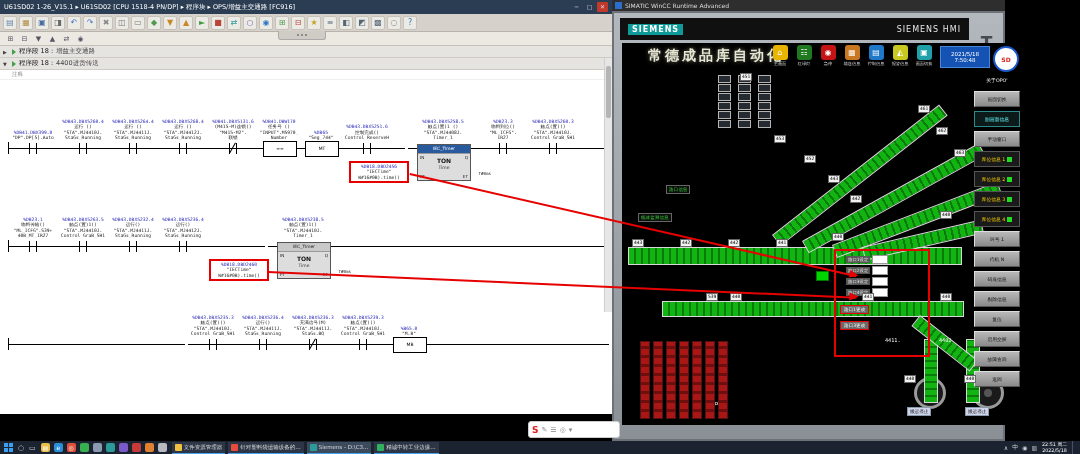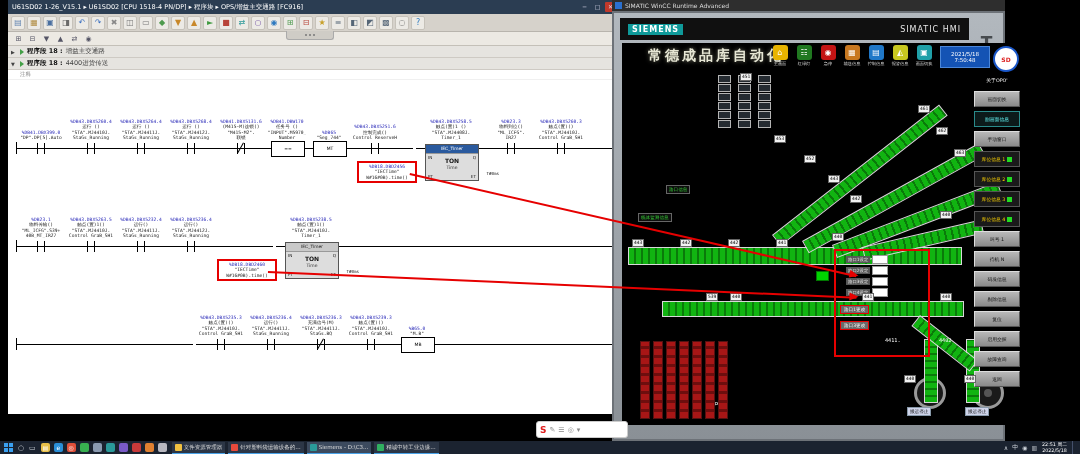--- a/index.html
+++ b/index.html
@@ -1,35 +1,35 @@
 <!DOCTYPE html>
 <html><head>
 <meta charset="utf-8">
 <style>
   html,body{margin:0;padding:0;background:#000;}
   #canvas{position:relative;width:1080px;height:454px;overflow:hidden;background:#000;
           font-family:"DejaVu Sans",sans-serif;}
 
   
-  #tia{position:absolute;left:8px;top:0;width:612px;height:312px;background:#fff;border-right:1px solid #444;border-radius:20px;}
+  #tia{position:absolute;left:0;top:0;width:612px;height:312px;background:#fff;border-right:1px solid #444;border-radius:20px;}
   .tia-titlebar{height:14px;background:#2b3d52;color:#fff;font-size:6.5px;display:flex;align-items:center;gap:4px;padding:0 4px;}
   .tia-title{flex:1;white-space:nowrap;overflow:hidden;}
   .winctl{display:flex;gap:2px;}
   .winctl span{width:11px;height:10px;line-height:10px;text-align:center;font-size:6px;color:#dde;}
   .winctl .close{background:#c0392b;border-radius:1px;}
   .tia-toolbar{height:17px;background:#d6d2cb;border-bottom:1px solid #b8b4ad;display:flex;align-items:center;gap:2px;padding:0 3px;overflow:hidden;}
   .tbi{width:12px;height:12px;font-size:8px;line-height:12px;text-align:center;border-radius:2px;background:#eceae5;border:1px solid #c6c2ba;flex:none;}
   .tia-subbar{height:13px;background:#ece9e3;border-bottom:1px solid #c4c0b8;display:flex;gap:3px;padding:0 5px;align-items:center;}
   .sbi{font-size:7px;color:#556;width:11px;text-align:center;}
   .float-tab{position:absolute;left:278px;top:31px;width:46px;height:8px;background:#cfccc6;border:1px solid #aaa;border-top:none;border-radius:0 0 3px 3px;display:flex;align-items:center;justify-content:center;gap:2px;}
   .float-tab i{width:2px;height:2px;background:#777;border-radius:50%;}
   .section-row{height:11px;display:flex;align-items:center;gap:3px;font-size:6.5px;background:#e6e4e0;border-bottom:1px solid #cecac4;padding:0 3px;}
   .section-row .tri{font-size:5px;color:#444;width:6px;}
   .grnmark{width:0;height:0;border-left:4px solid #43a047;border-top:3px solid transparent;border-bottom:3px solid transparent;}
-  .section-row .num{font-weight:bold;color:#111;}
+  .section-row .num{font-weight:normal;color:#111;}
   .section-row .stitle{color:#444;}
   .comment-row{font-size:5.5px;color:#888;padding:1px 12px;background:#fff;border-bottom:1px solid #f0f0f0;}
 
   
   .ladder{position:relative;background:#fff;height:300px;padding-top:34px;overflow:hidden;}
   .rung{position:relative;display:flex;align-items:flex-start;padding-left:8px;margin-bottom:56px;}
   .rung::before{content:"";position:absolute;left:8px;top:28px;height:12px;border-left:1.3px solid #000;}
   .cell{position:relative;width:50px;flex:none;display:flex;flex-direction:column;}
   .cell.box{width:42px;}
   .cell.ton{width:70px;}
@@ -505,21 +505,21 @@
   </section>
 
   <section id="wincc">
     <div class="rw-titlebar">
       <span class="rw-icon"></span>
       <span>SIMATIC WinCC Runtime Advanced</span>
     </div>
     <div class="bezel">
       <div class="bezel-header">
         <span class="siemens">SIEMENS</span>
-        <span class="simatic">SIMATIC HMI</span>
+        <span class="simatic">SIEMENS HMI</span>
       </div>
       <div class="touch" id="touchStrip">
           <div>T</div>
           <div>O</div>
           <div>U</div>
           <div>C</div>
           <div>H</div>
         </div>
       <div class="hmi-screen" id="hmiScreen">
         <div class="hmi-title">常德成品库自动化</div>

